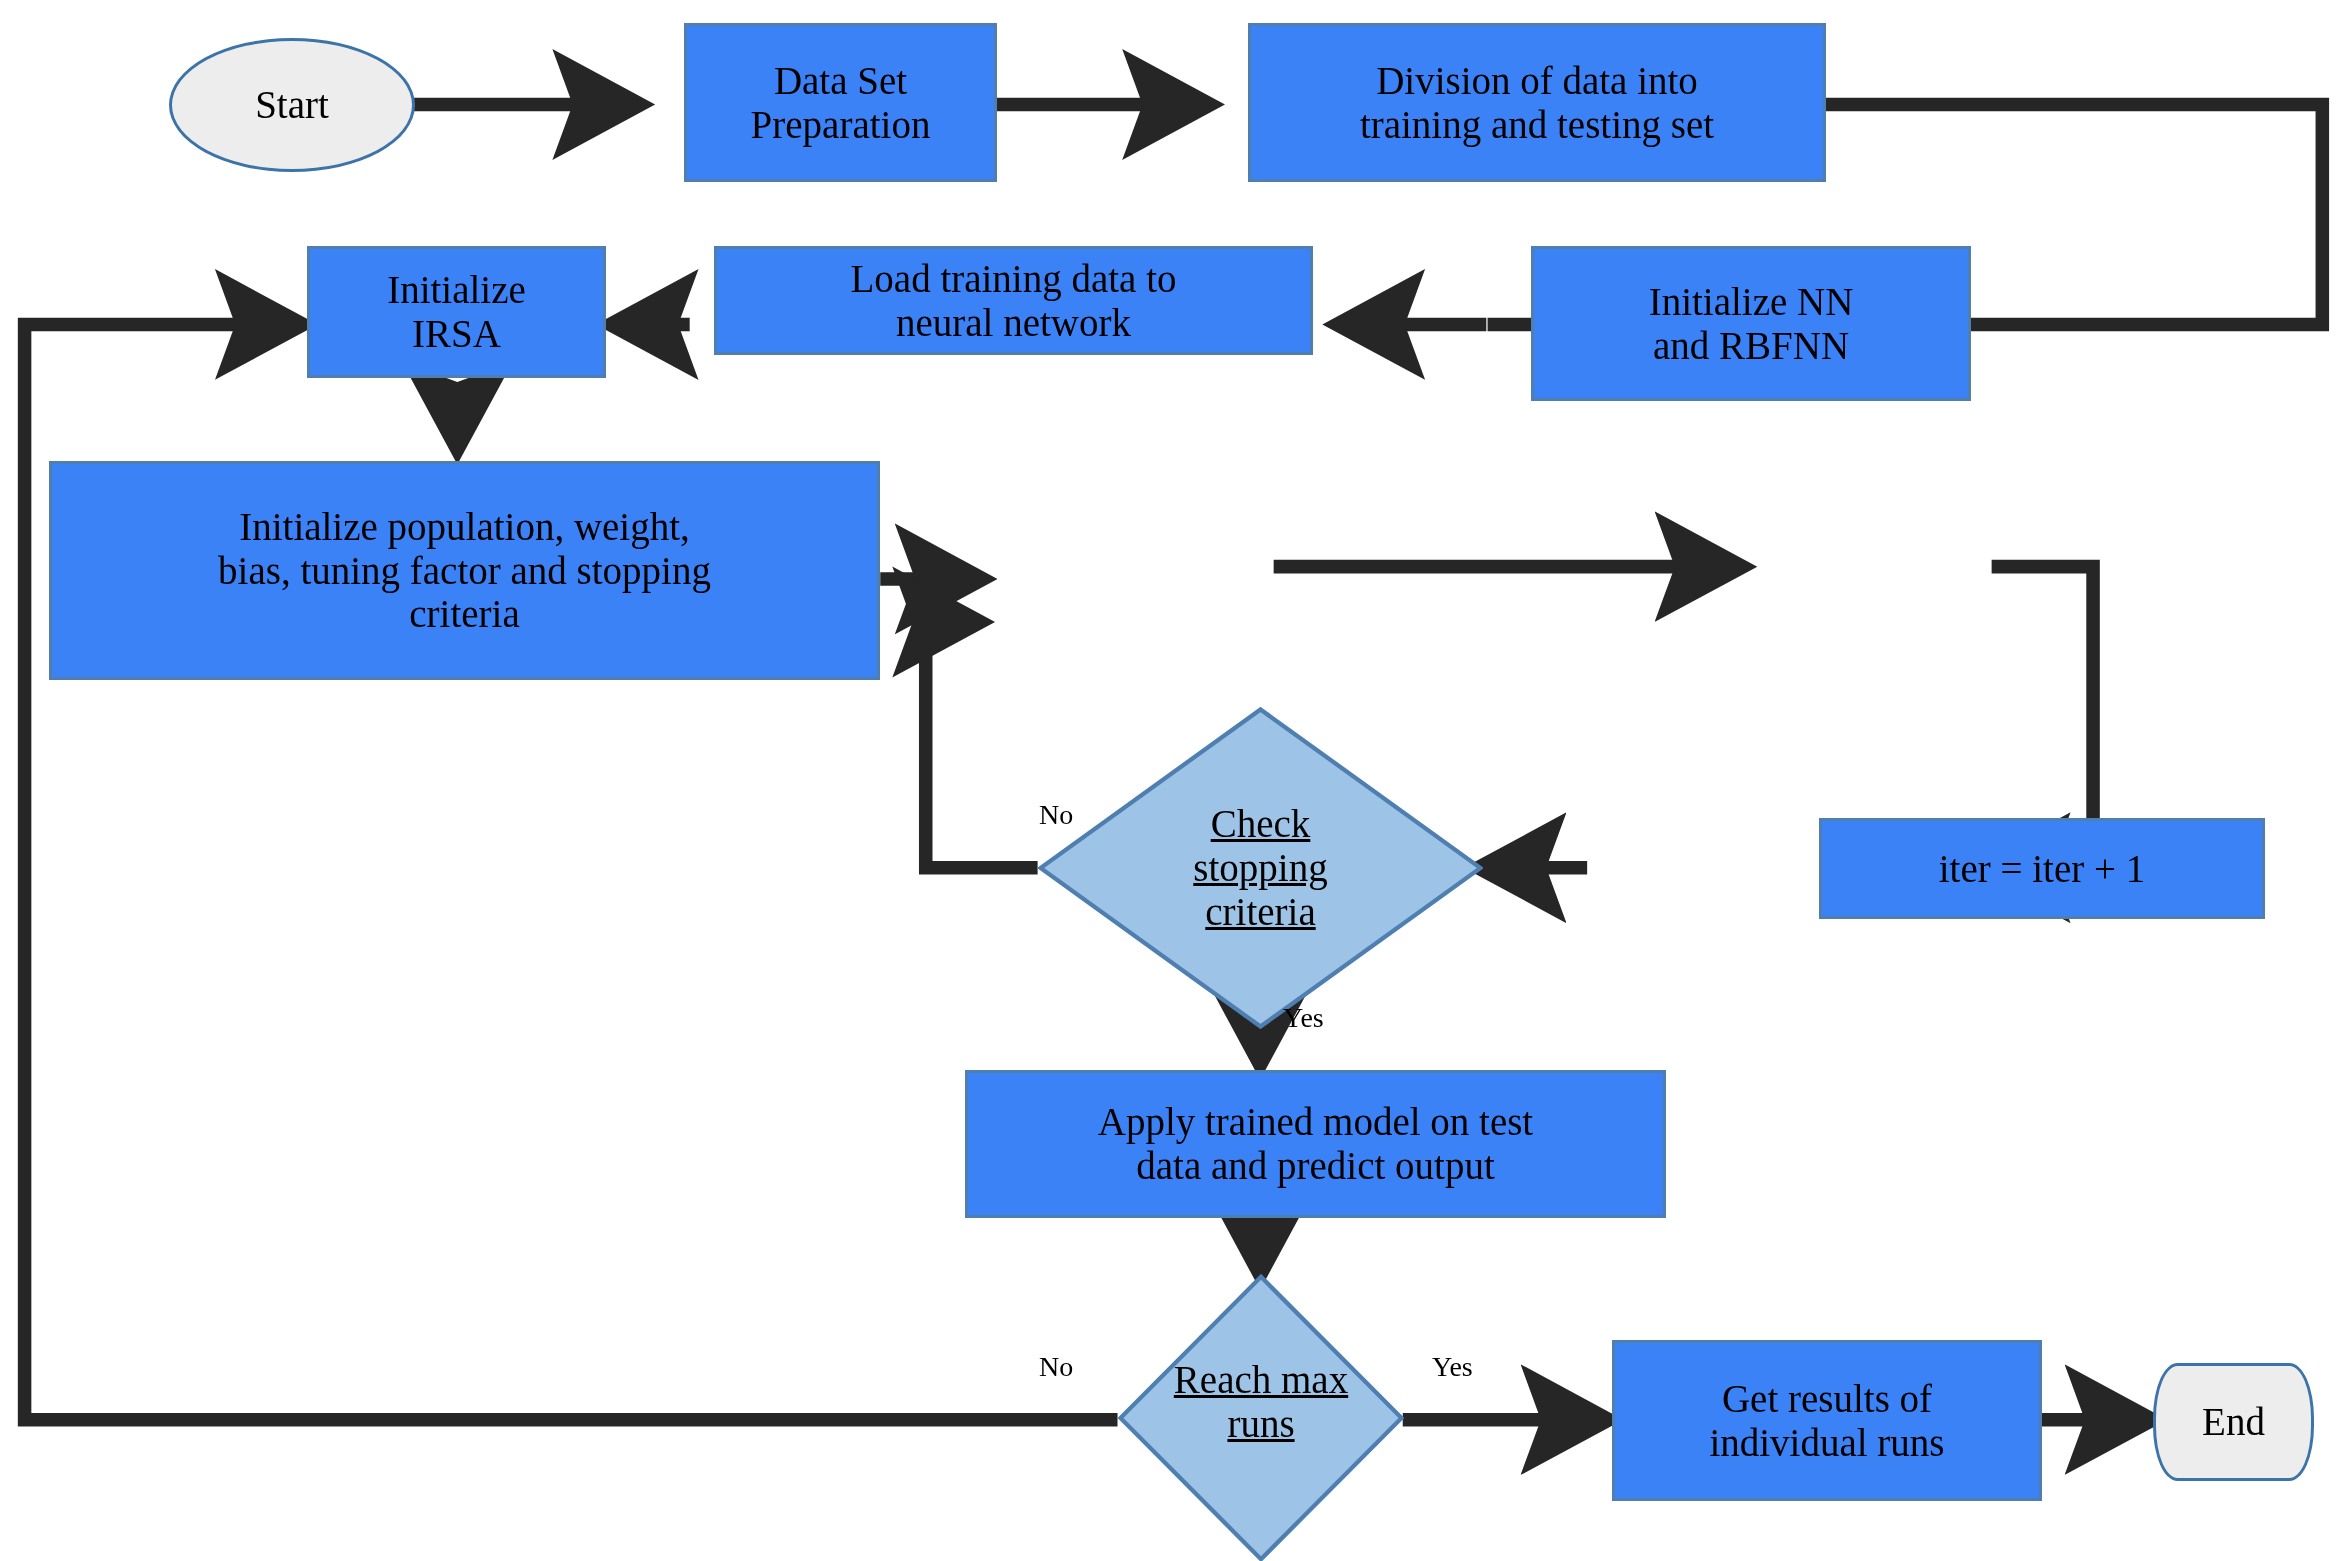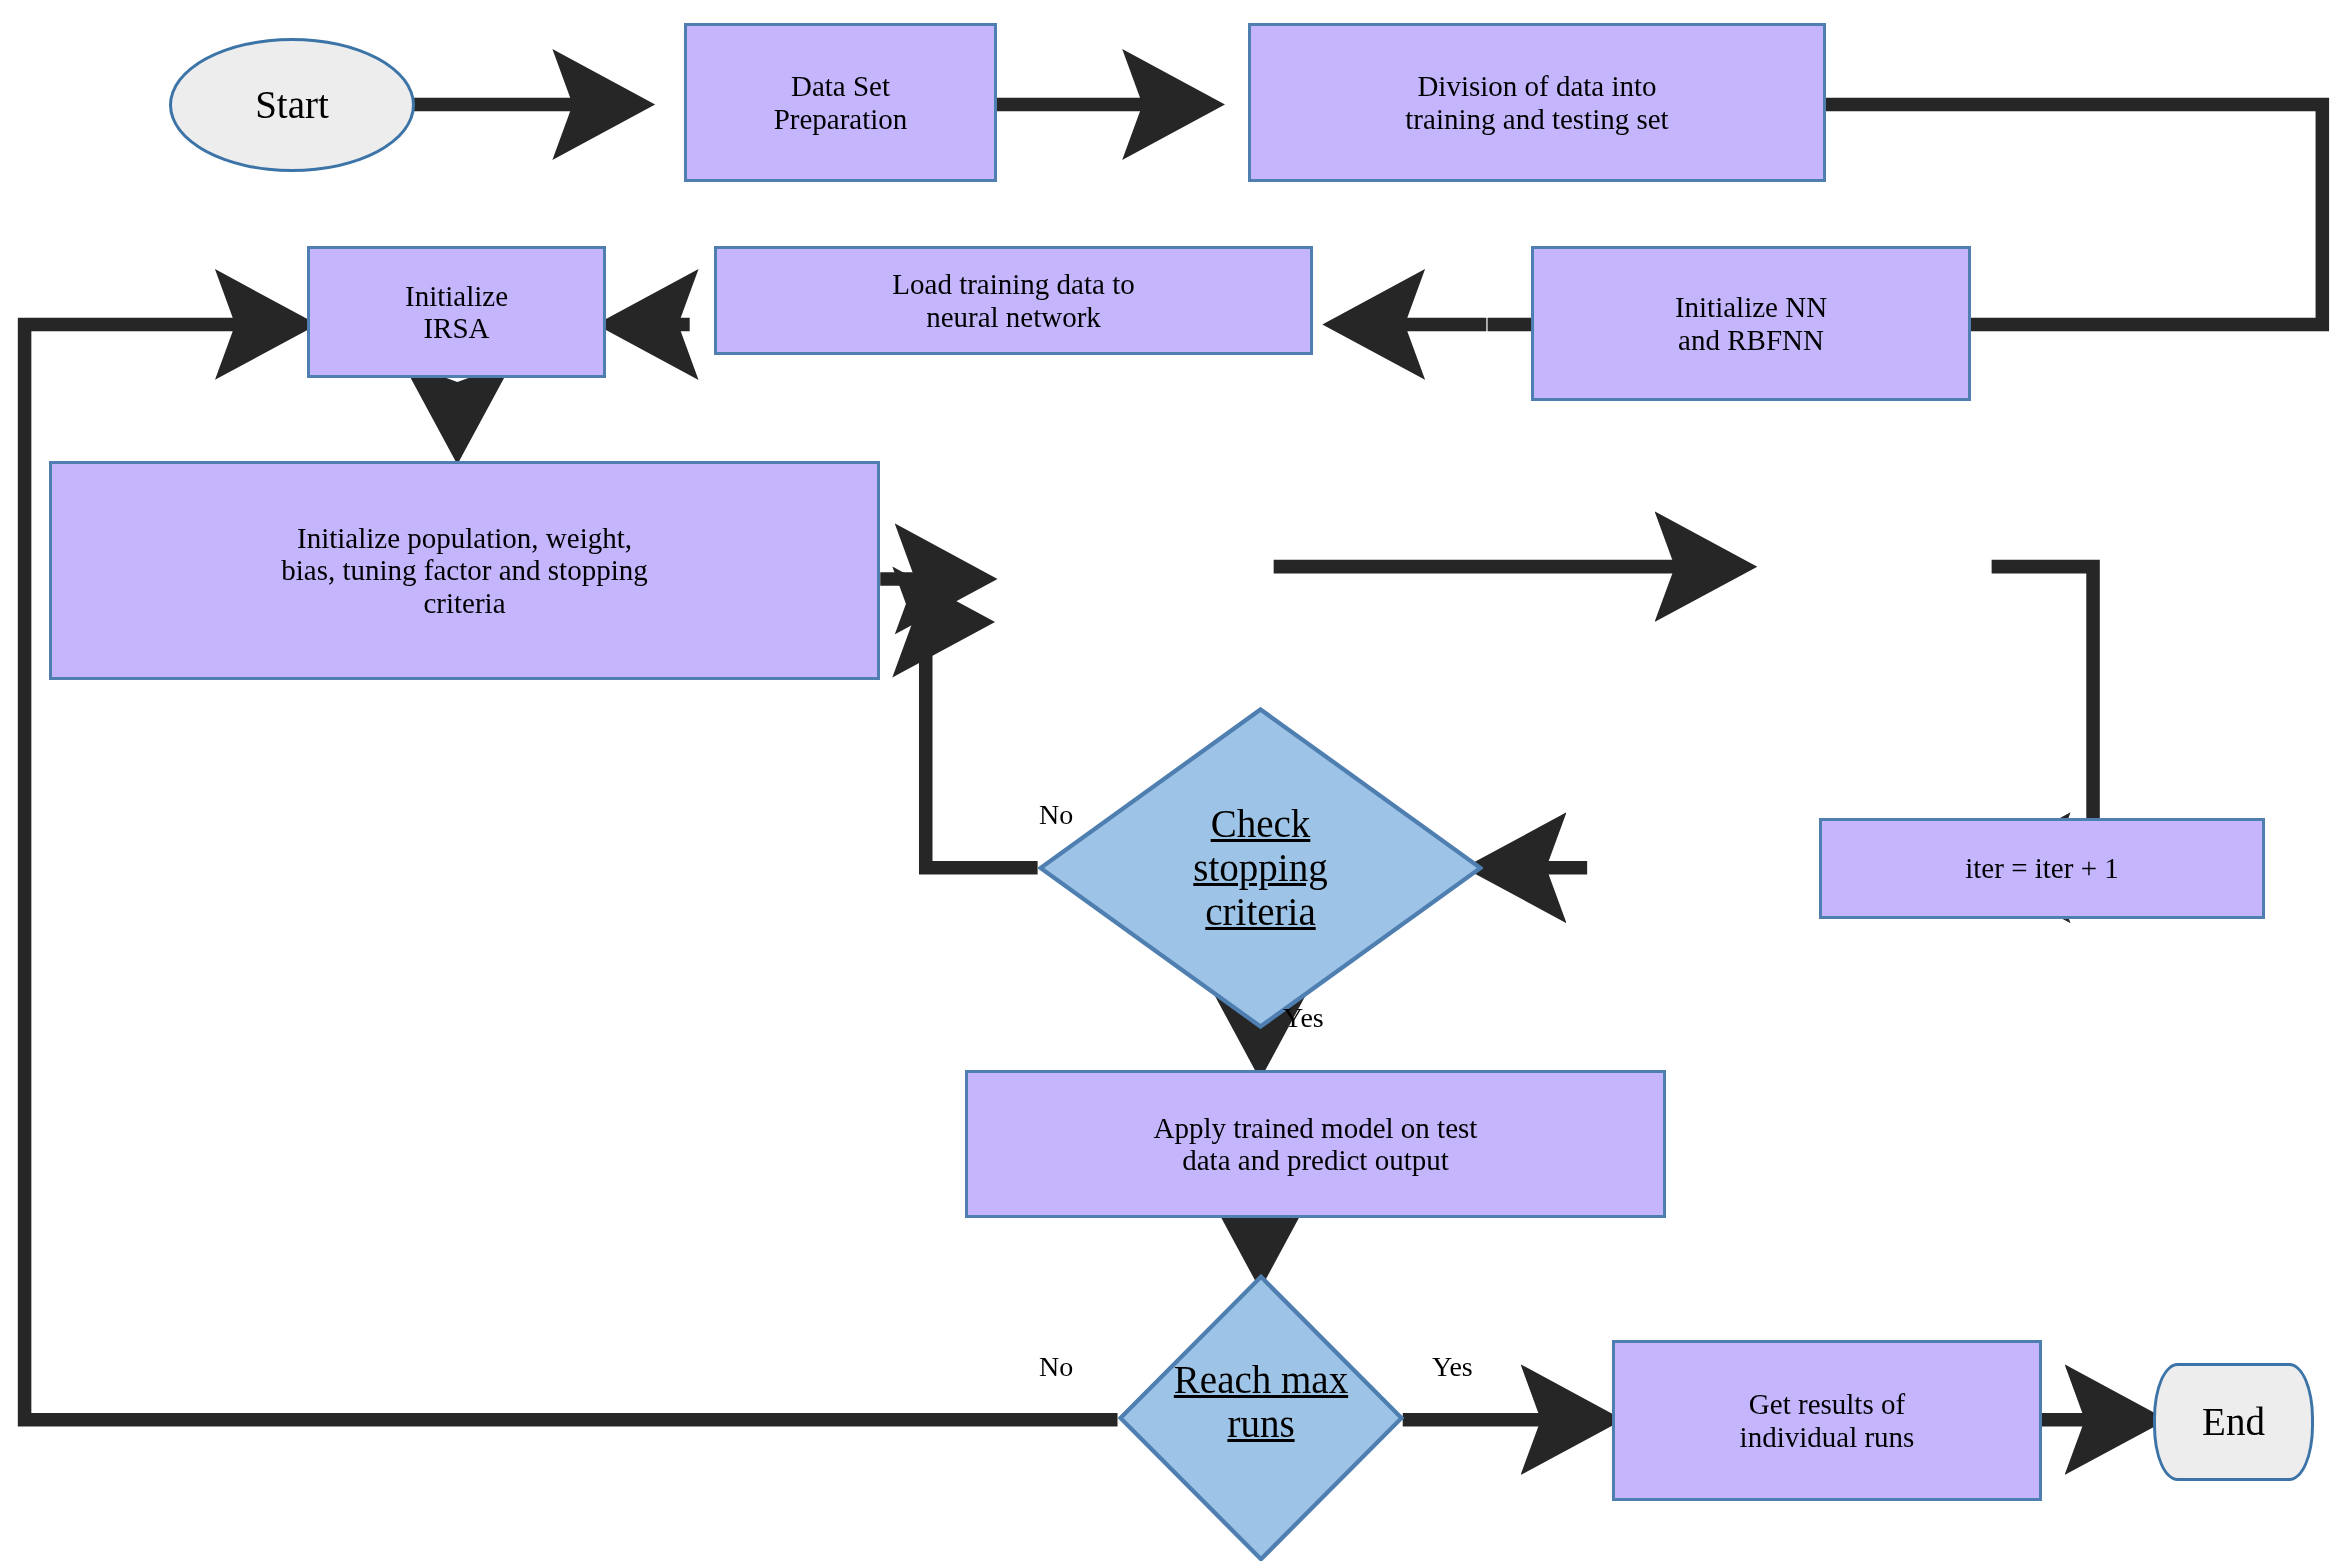--- a/index.html
+++ b/index.html
@@ -15,23 +15,23 @@
   .node{
     position:absolute;
     box-sizing:border-box;
     display:flex;align-items:center;justify-content:center;
     text-align:center;
     color:#000000;
     line-height:1.12;
     z-index:3;
   }
   .proc{
-    background:#c4b5fd;
+    background:#3b82f6;
     border:3.7px solid #4E7FB0;
-    font-size:29px;
+    font-size:39px;
     padding:3.7px 8.6px;
   }
   .term{
     background:#EDEDED;
     border:3.7px solid #3D74A8;
     font-size:39px;
   }
   .term.ellipse{border-radius:50%;align-items:center;}
   .term.round{border-radius:24.6px/55px;}
 

